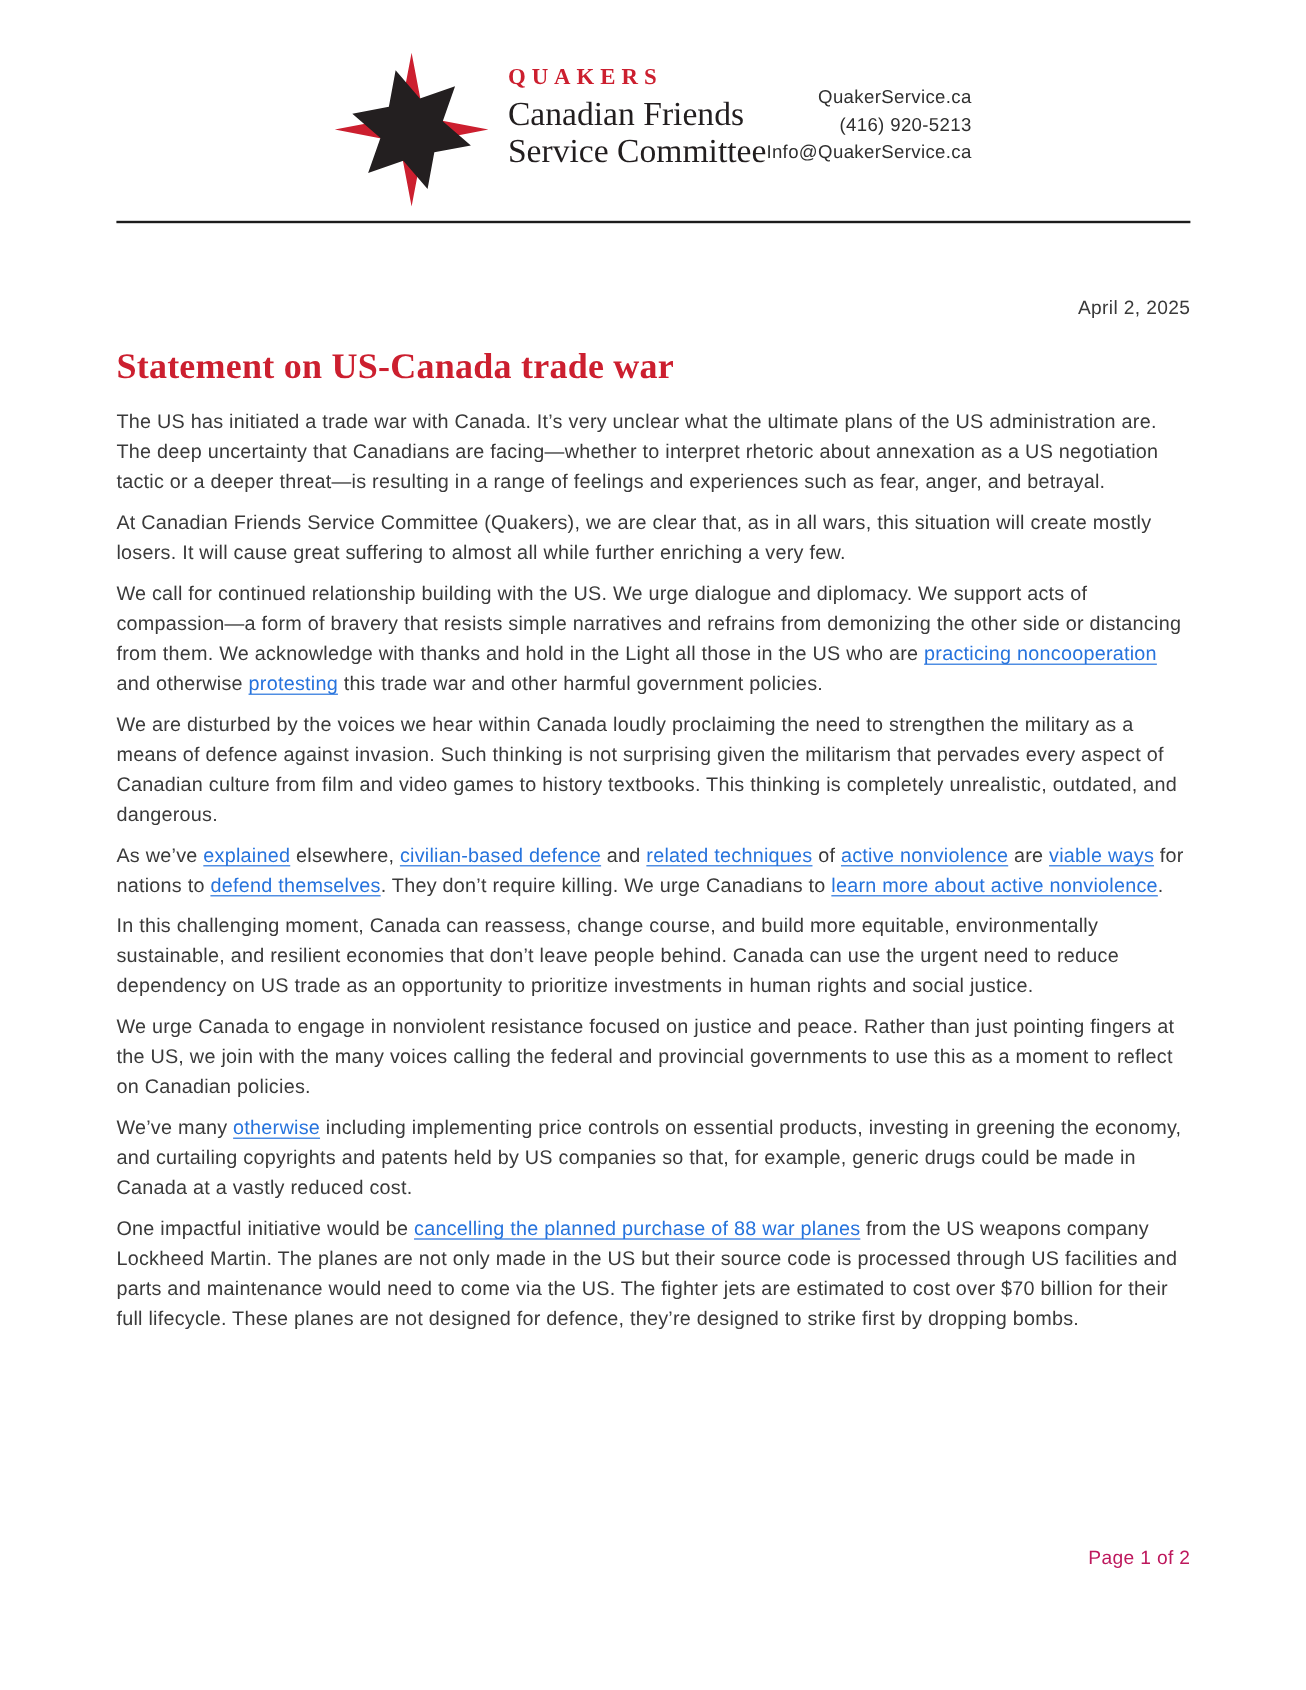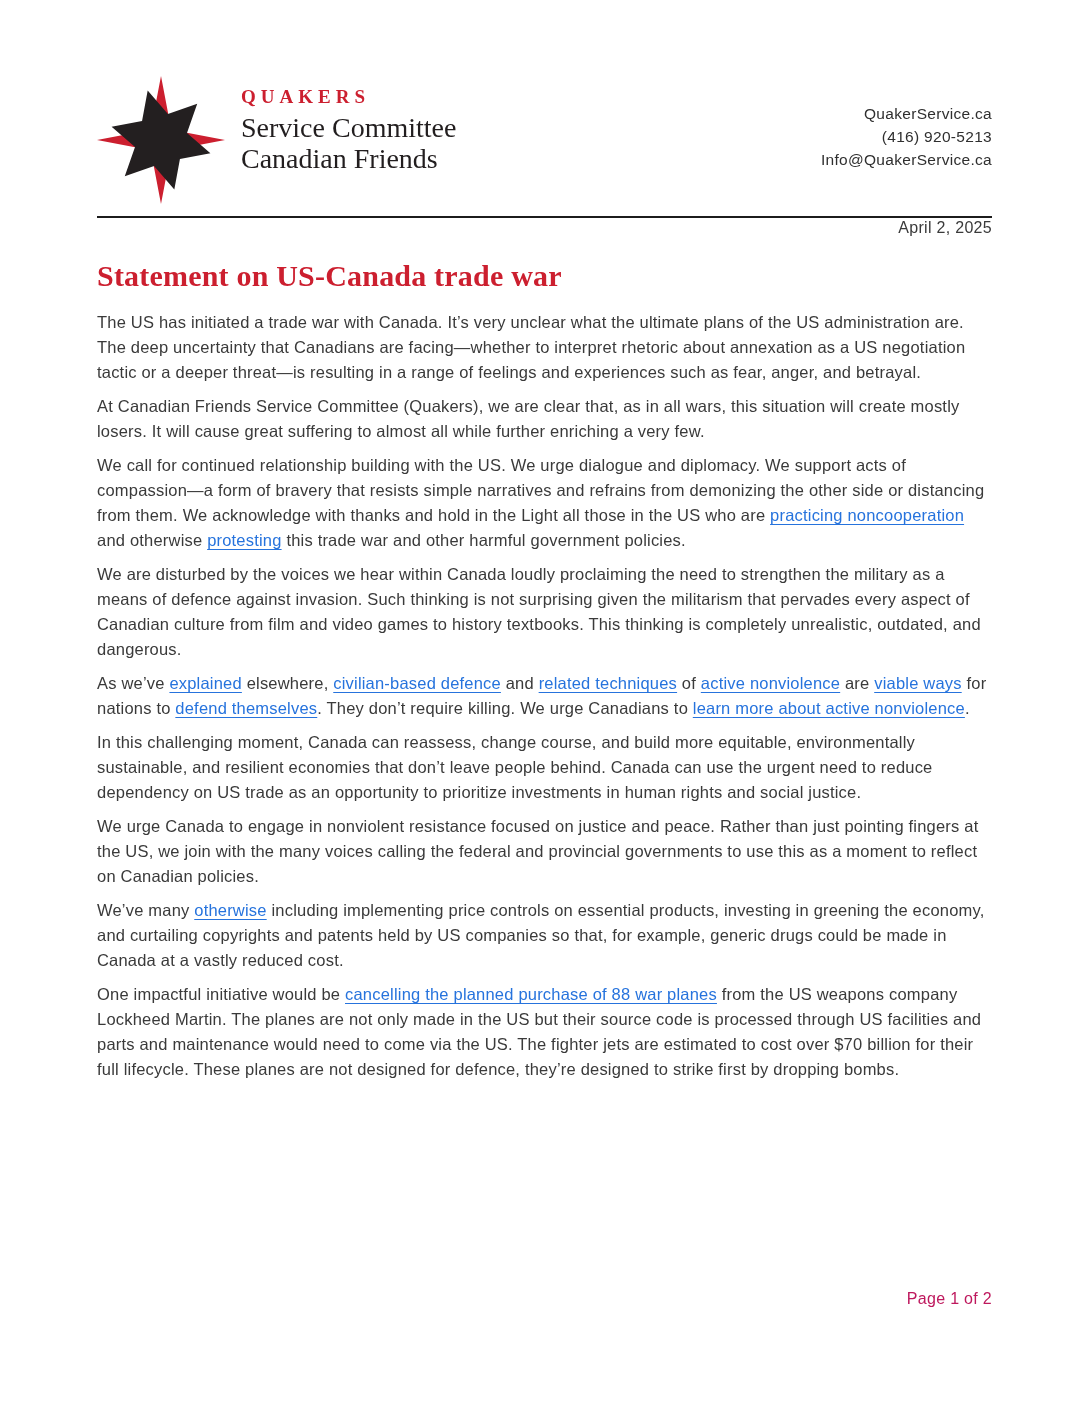--- a/index.html
+++ b/index.html
@@ -4,21 +4,21 @@
 <style>
   html, body { margin: 0; padding: 0; background: #ffffff; }
   body {
     width: 1088px; height: 1408px; position: relative; overflow: hidden;
     font-family: "Liberation Sans", sans-serif;
     -webkit-font-smoothing: antialiased;
   }
   .page { padding: 0 96px 0 97px; position: relative; }
 
   
-  .header { display: flex; justify-content: space-between; align-items: flex-start; padding-top: 76px; }
+  .header { display: flex; justify-content: center; align-items: flex-start; padding-top: 44px; }
   .brand { display: flex; align-items: flex-start; gap: 16px; }
   .logo { width: 128px; height: 128px; display: inline-block; flex: 0 0 auto; }
   .logo svg { width: 128px; height: 128px; display: block; }
   .brand-text { margin-top: 10px; }
   .quakers {
     font-family: "Liberation Serif", serif;
     color: #cc1f2f; font-size: 19px; font-weight: 700;
     letter-spacing: 5px; margin-bottom: 4px;
   }
   .orgline {
@@ -27,21 +27,21 @@
   }
   .contact { text-align: right; margin-top: 26px; }
   .contact-line {
     font-size: 15.5px; line-height: 23px; color: #2f2f2f;
     letter-spacing: 0.3px; white-space: pre;
   }
 
   .rule { border: none; border-top: 2px solid #1c1c1c; margin: 12px 0 0 0; }
 
   .date {
-    text-align: right; font-size: 16px; line-height: 20px;
+    text-align: right; margin-top: 62px; font-size: 16px; line-height: 20px;
     color: #3a3a3a; letter-spacing: 0.3px;
   }
 
   .title {
     font-family: "Liberation Serif", serif;
     font-weight: 700; font-size: 30px; line-height: 36px;
     color: #cc1f2f; margin: 20px 0 0 0; letter-spacing: 0.2px;
   }
 
   main { display: block; margin-top: 16px; }
@@ -66,22 +66,22 @@
   <header class="header">
     <div class="brand">
       <span class="logo">
         <svg viewBox="0 0 100 100" aria-hidden="true">
           <polygon fill="#cc1f2f" points="50,0 58,42 100,50 58,58 50,100 42,58 0,50 42,42"></polygon>
           <polygon fill="#231f20" points="88.6,60.4 64.8,64.8 60.4,88.6 44.6,70.3 21.7,78.3 29.7,55.4 11.4,39.6 35.2,35.2 39.6,11.4 55.4,29.7 78.3,21.7 70.3,44.6"></polygon>
         </svg>
       </span>
       <div class="brand-text">
         <div class="quakers">QUAKERS</div>
+        <div class="orgline">Canadian Friends</div>
         <div class="orgline">Service Committee</div>
-        <div class="orgline">Canadian Friends</div>
       </div>
     </div>
     <div class="contact" id="contact">
         <div class="contact-line">QuakerService.ca</div>
         <div class="contact-line">(416) 920-5213</div>
         <div class="contact-line">Info@QuakerService.ca</div>
       </div>
   </header>
 
   <hr class="rule">

